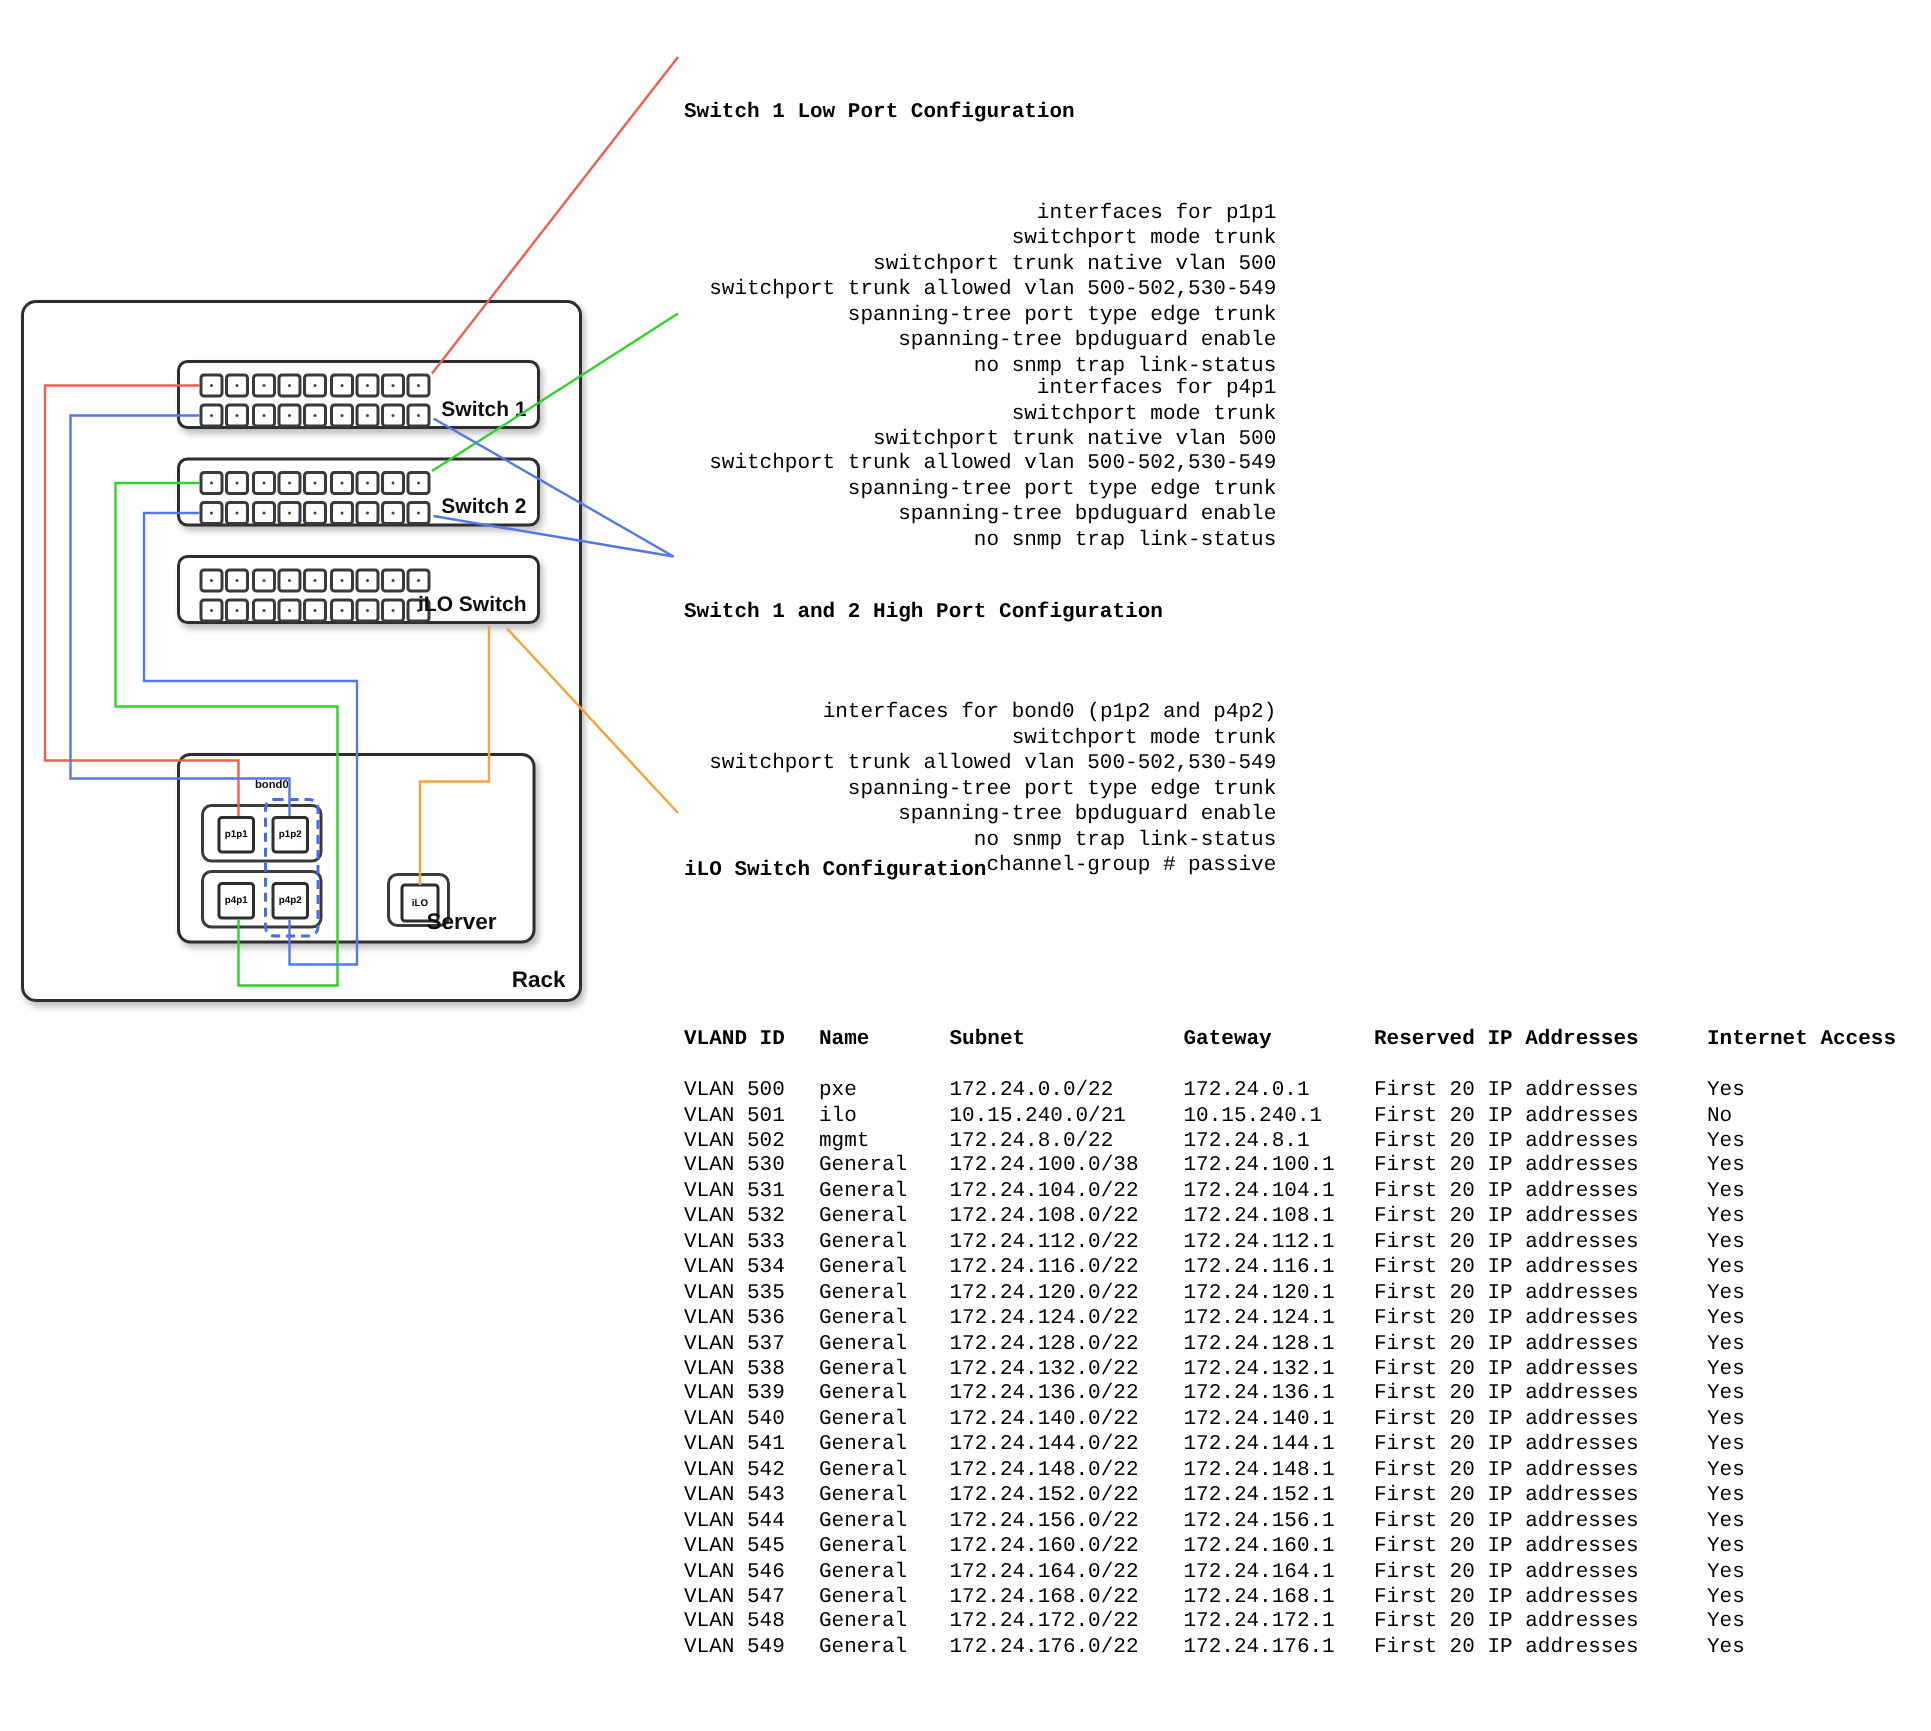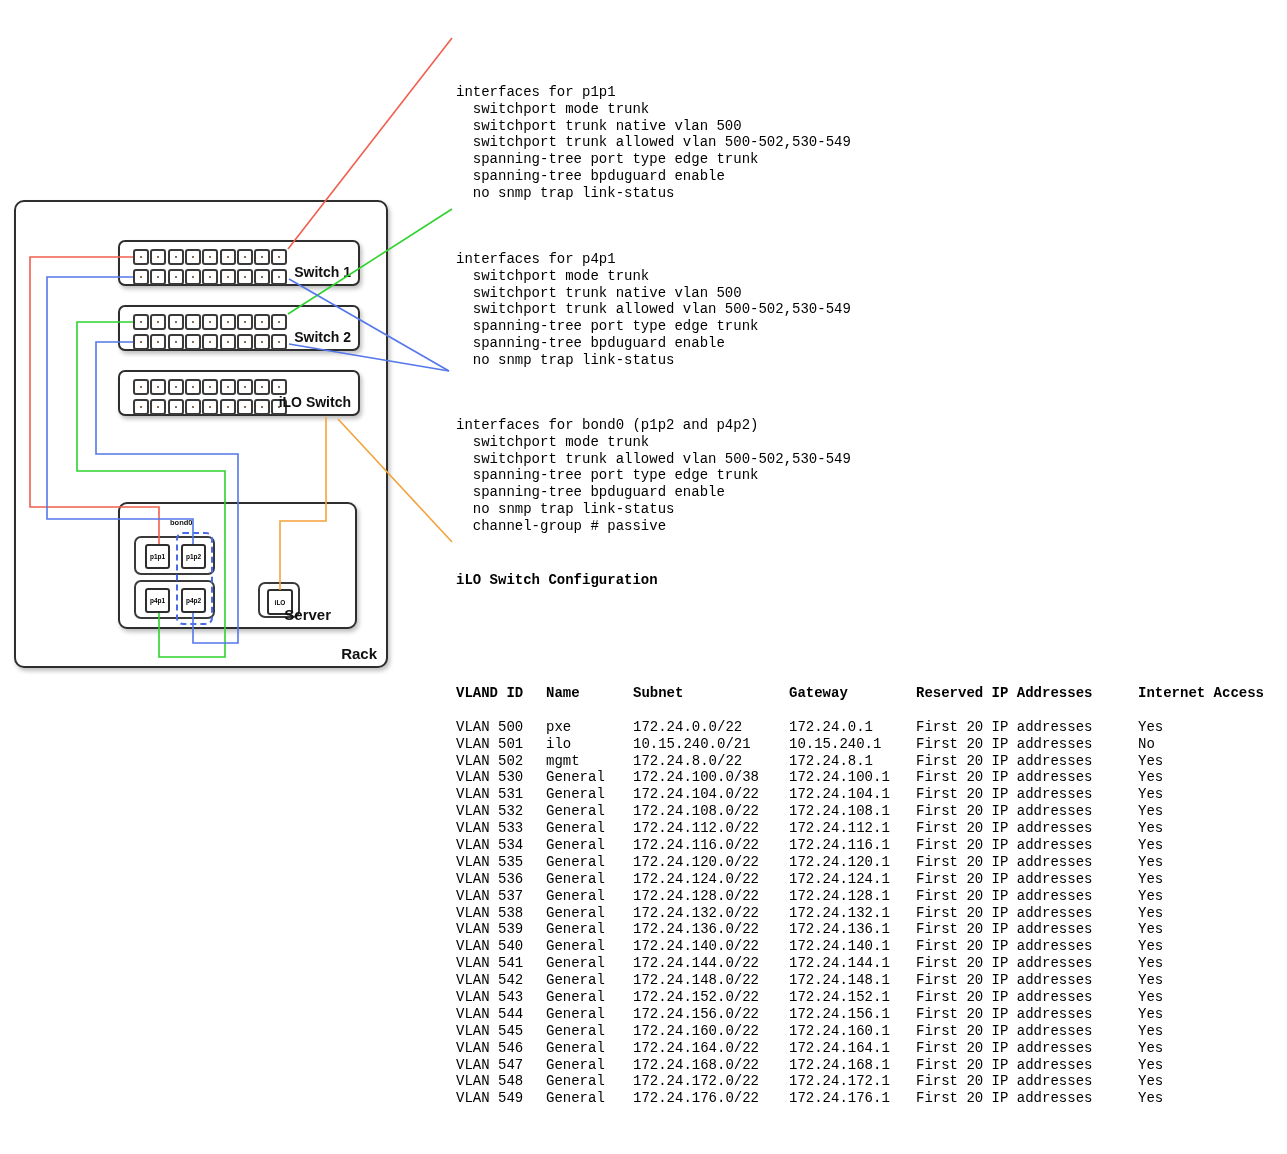--- a/index.html
+++ b/index.html
@@ -45,21 +45,21 @@
   #bond0-label{left:50px;top:14px;width:49px;text-align:left;font-size:7.5px;}
 
   
   #wires{position:absolute;left:0;top:0;z-index:30;pointer-events:none;}
 
   
   .mono{font-family:"Liberation Mono","DejaVu Sans Mono",monospace;font-size:14px;
         line-height:16.9px;color:#000;}
   .cfg{position:absolute;left:456px;white-space:pre;z-index:20;}
   .cfg-title{font-weight:bold;}
-  .cfg-body{margin:16.9px 0 0 0;white-space:pre;font:inherit;}
+  .cfg-body{margin:16.9px 0 0 0;white-space:pre;font:inherit;text-align:right;}
   #cfg0{top:33px;} #cfg1{top:200px;} #cfg2{top:366px;} #cfg3{top:538px;}
 
   
   #vlan-table{position:absolute;left:456px;top:685px;z-index:20;font-family:Liberation Mono, monospace;}
   .vrow{display:grid;grid-template-columns:90px 87px 156px 127px 222px 130px;height:16.9px;}
   .vrow div{white-space:pre;}
   .vhead{font-weight:bold;margin-bottom:16.9px;}
 </style>
 </head>
 <body>
@@ -175,40 +175,42 @@
     <polyline points="133,342 96,342 96,454 238,454 238,643 193,643 193,613" fill="none" stroke="#5477ea" stroke-width="1.6"></polyline>
     <polyline points="326,417 326,521 280,521 280,590" fill="none" stroke="#f3a33b" stroke-width="1.6"></polyline>
     <polyline points="288,249 452,38" fill="none" stroke="#f15e4e" stroke-width="1.6"></polyline>
     <polyline points="288,314 452,209" fill="none" stroke="#2ed32e" stroke-width="1.6"></polyline>
     <polyline points="289,279 449,371" fill="none" stroke="#5477ea" stroke-width="1.6"></polyline>
     <polyline points="289,344 449,371" fill="none" stroke="#5477ea" stroke-width="1.6"></polyline>
     <polyline points="338,419 452,542" fill="none" stroke="#f3a33b" stroke-width="1.6"></polyline>
   </svg>
 
 <div class="cfg mono" id="cfg0">
+  <div class="cfg-title">Switch 1 Low Port Configuration</div>
   <pre class="cfg-body">interfaces for p1p1
   switchport mode trunk
   switchport trunk native vlan 500
   switchport trunk allowed vlan 500-502,530-549
   spanning-tree port type edge trunk
   spanning-tree bpduguard enable
   no snmp trap link-status</pre>
 </div>
 
 <div class="cfg mono" id="cfg1">
   <pre class="cfg-body">interfaces for p4p1
   switchport mode trunk
   switchport trunk native vlan 500
   switchport trunk allowed vlan 500-502,530-549
   spanning-tree port type edge trunk
   spanning-tree bpduguard enable
   no snmp trap link-status</pre>
 </div>
 
 <div class="cfg mono" id="cfg2">
+  <div class="cfg-title">Switch 1 and 2 High Port Configuration</div>
   <pre class="cfg-body">interfaces for bond0 (p1p2 and p4p2)
   switchport mode trunk
   switchport trunk allowed vlan 500-502,530-549
   spanning-tree port type edge trunk
   spanning-tree bpduguard enable
   no snmp trap link-status
   channel-group # passive</pre>
 </div>
 
 <div class="cfg mono" id="cfg3">

